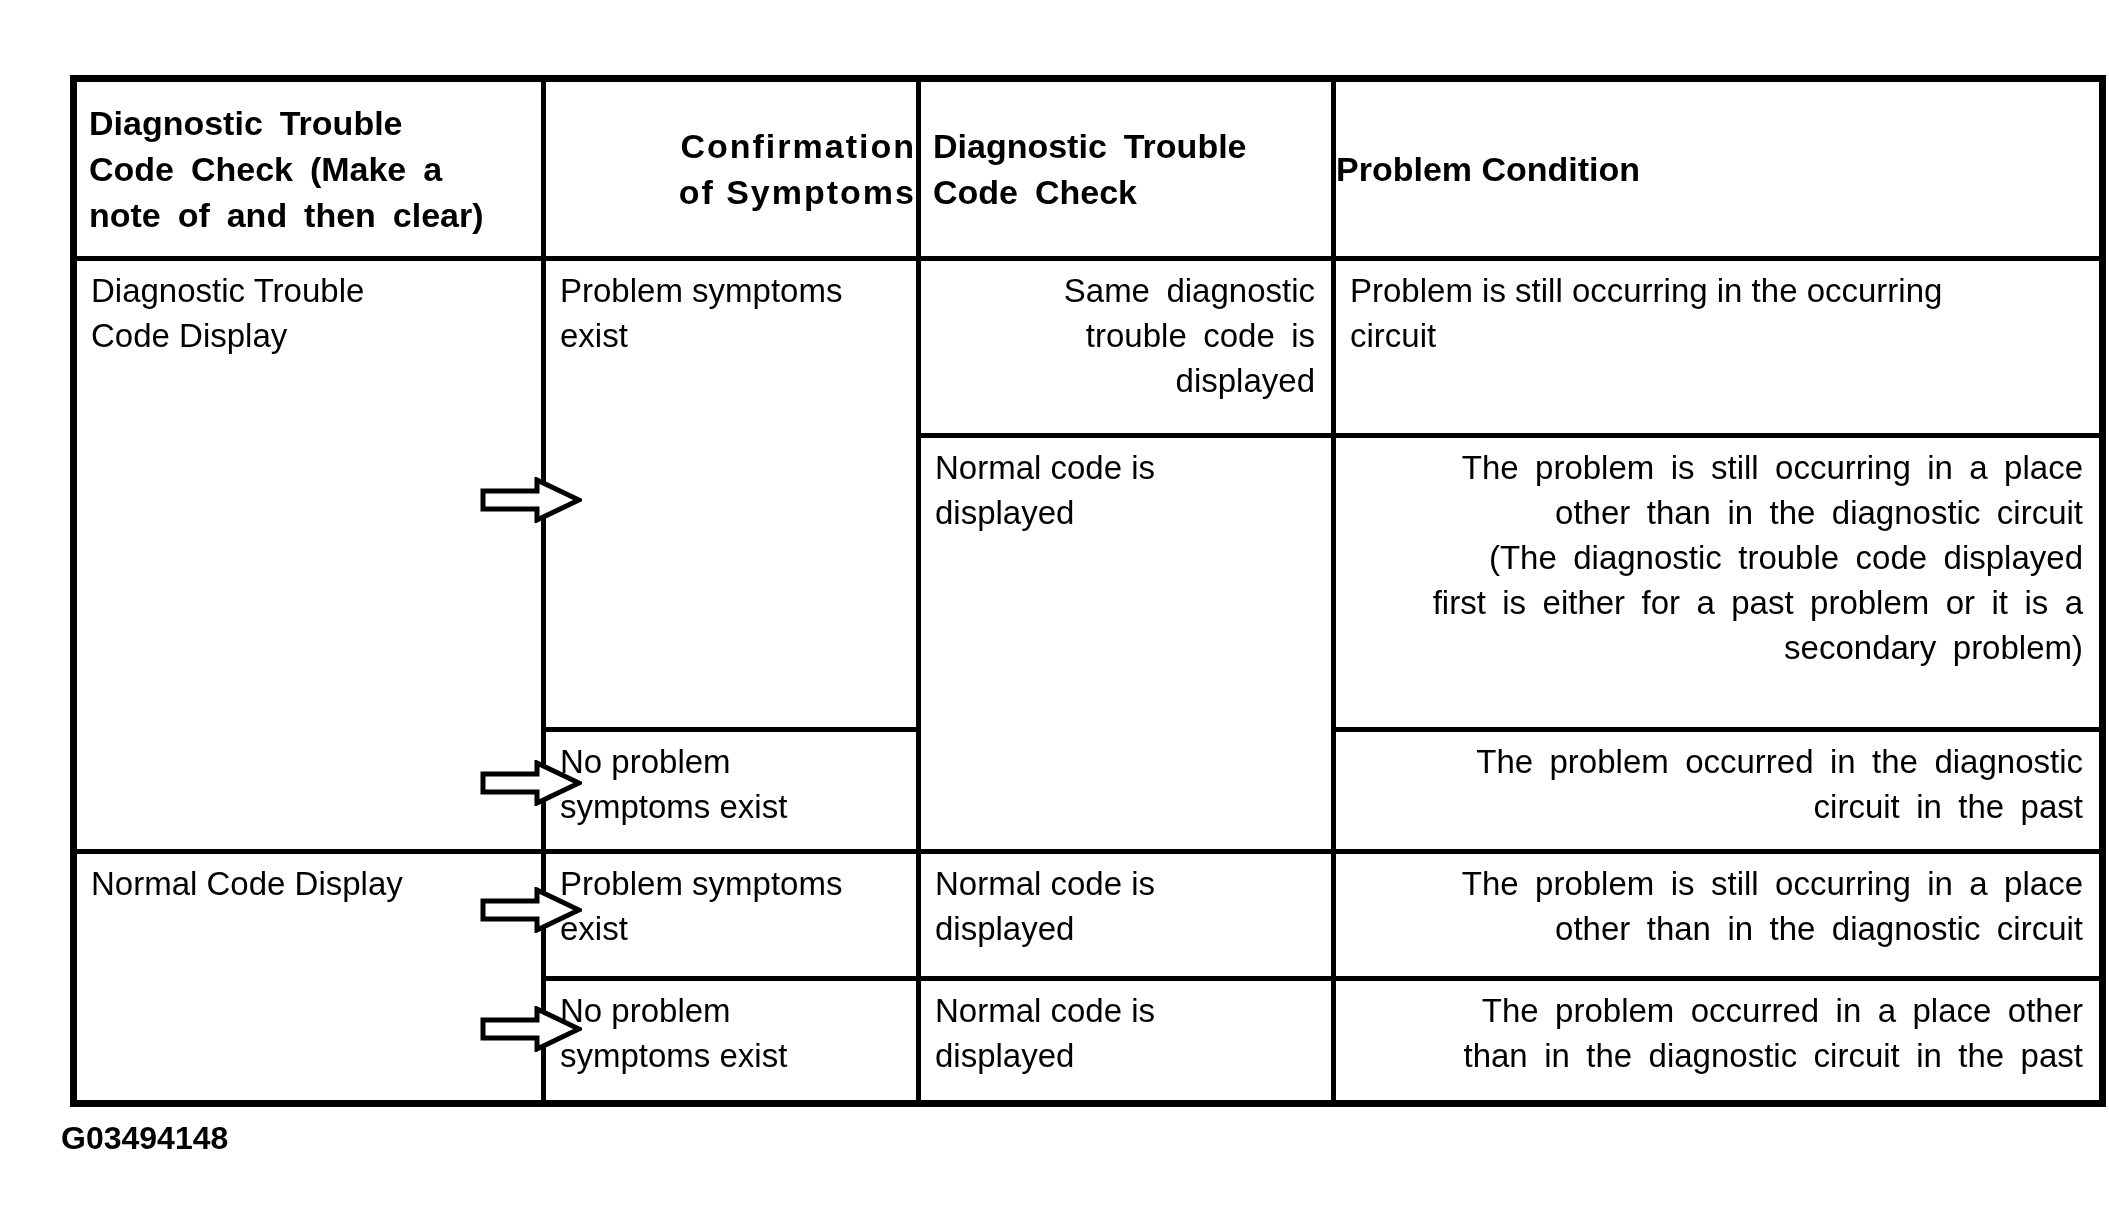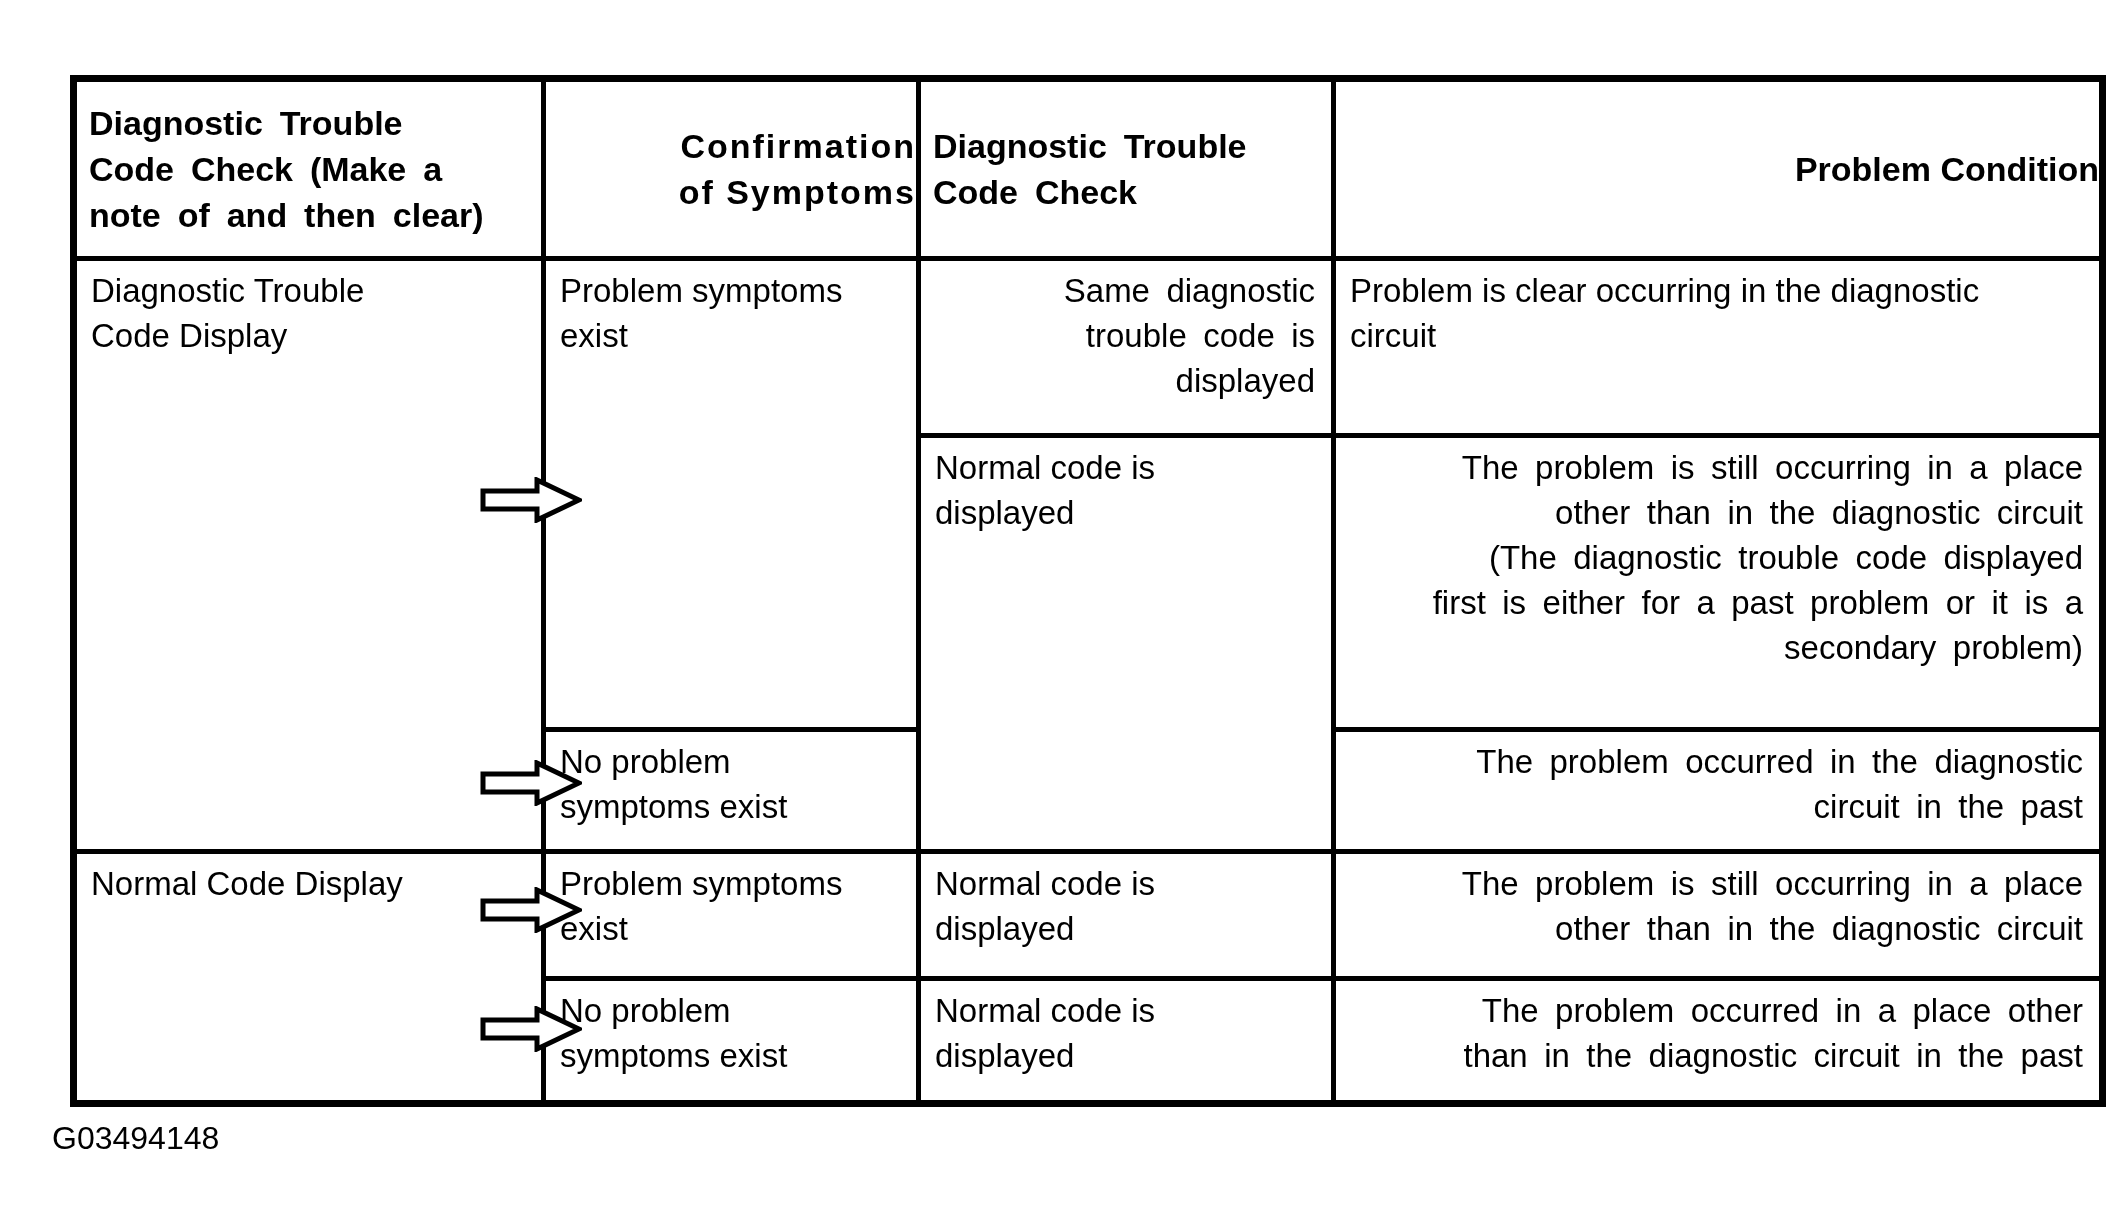--- a/index.html
+++ b/index.html
@@ -31,21 +31,21 @@
     background: #ffffff;
   }
   .dtc-table th {
     font-size: 34px;
     font-weight: bold;
     line-height: 46px;
     vertical-align: middle;
   }
   th.h-left   { text-align: left; padding: 0 12px; word-spacing: 0.22em; }
   th.h-center { text-align: right; letter-spacing: 2px; }
-  th.h-plain  { text-align: right; }
+  th.h-plain  { text-align: left; }
   .dtc-table td {
     font-size: 33px;
     font-weight: normal;
     line-height: 45px;
     vertical-align: top;
     text-align: left;
     padding: 7px 16px 0 14px;
   }
   td.ws { word-spacing: 0.22em; text-align: right; }
   tr.rh-header { height: 180px; }
@@ -61,24 +61,24 @@
     height: 46px;
     z-index: 2;
   }
   .flow-arrow svg { display: block; width: 102px; height: 46px; }
   .arrow-1 { top: 477px; }
   .arrow-2 { top: 760px; }
   .arrow-3 { top: 887px; }
   .arrow-4 { top: 1006px; }
   .figure-code {
     position: absolute;
-    left: 20px;
+    left: 29px;
     top: 1120px;
     font-size: 32px;
-    font-weight: normal;
+    font-weight: bold;
     color: #000000;
   }
 </style>
 </head>
 <body>
 
 <div class="page">
 
   <table class="dtc-table">
     <colgroup>
@@ -99,21 +99,21 @@
         <th class="h-plain">Problem Condition</th>
       </tr>
       <tr class="rh-1">
         <td rowspan="3">Diagnostic Trouble
 Code Display</td>
         <td rowspan="2">Problem symptoms
 exist</td>
         <td class="ws">Same diagnostic
 trouble code is
 displayed</td>
-        <td>Problem is clear occurring in the diagnostic
+        <td>Problem is still occurring in the occurring
 circuit</td>
       </tr>
       <tr class="rh-2">
         <td rowspan="2">Normal code is
 displayed</td>
         <td class="ws">The problem is still occurring in a place
 other than in the diagnostic circuit
 (The diagnostic trouble code displayed
 first is either for a past problem or it is a
 secondary problem)</td>

